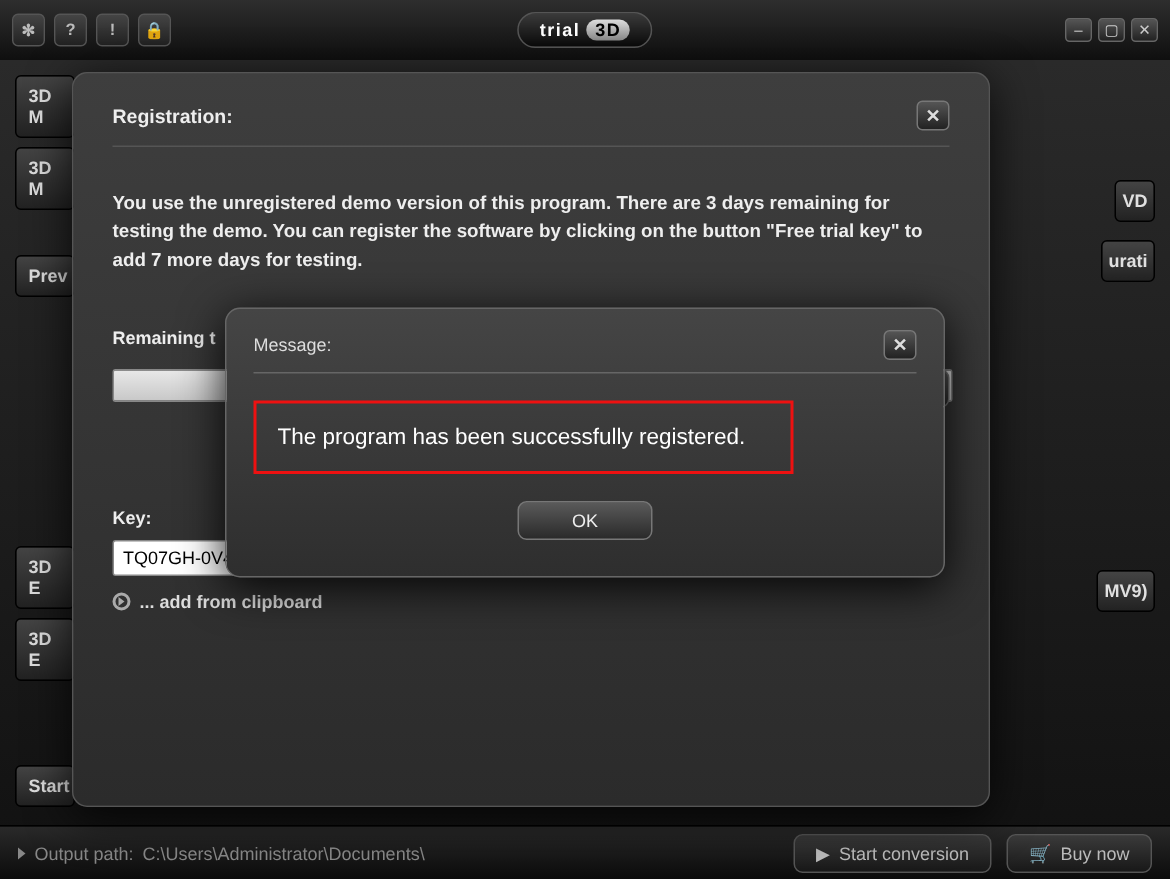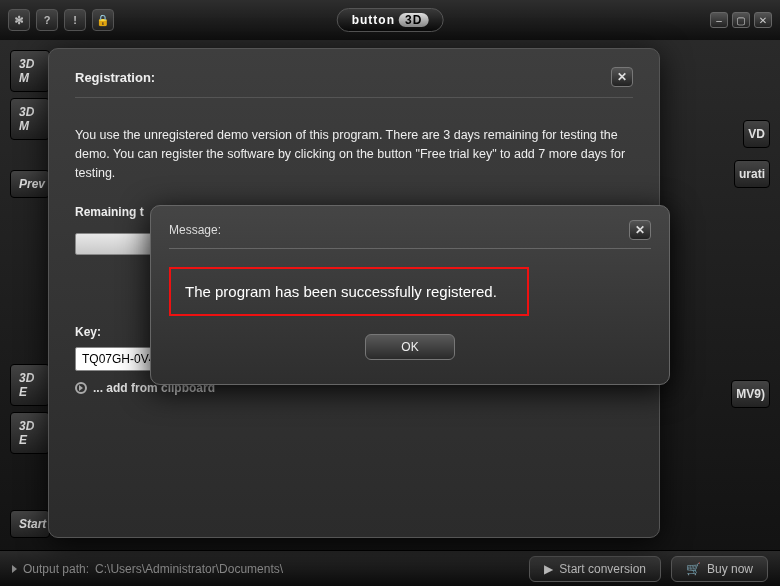--- a/index.html
+++ b/index.html
@@ -27,21 +27,21 @@
     padding: 0 6px; font-weight: bold;
   }
   .win-controls { margin-left: auto; display: flex; gap: 4px; }
   .win-btn {
     width: 18px; height: 16px; background: linear-gradient(#555,#222);
     border: 1px solid #666; border-radius: 3px; display: flex; align-items: center; justify-content: center;
     font-size: 10px; color: #ccc;
   }
 
   .main-body { position: absolute; top: 40px; left: 0; right: 0; bottom: 0; background: linear-gradient(#2a2a2a,#111); }
-  .side-labels { position: absolute; left: 10px; top: 10px; width: 40px; font-style: italic; }
+  .side-labels { position: absolute; left: 10px; top: 10px; width: 40px; }
   .panel-head { background: linear-gradient(#444,#222); border: 1px solid #000; border-radius: 4px; padding: 6px 8px; margin-bottom: 6px; font-weight: bold; color: #ddd; }
   .panel-head.sm { margin-top: 30px; }
   .right-tag { position: absolute; right: 10px; top: 80px; background: linear-gradient(#444,#222); border: 1px solid #000; border-radius: 4px; padding: 6px 4px; font-weight: bold; }
   .right-tag2 { top: 120px; }
   .right-tag3 { top: 340px; }
 
   .footer {
     position: absolute; bottom: 0; left: 0; right: 0; height: 36px;
     background: linear-gradient(#2a2a2a,#0b0b0b); border-top: 1px solid #000;
     display: flex; align-items: center; padding: 0 12px; font-size: 12px; color: #888;
@@ -59,21 +59,21 @@
     background: linear-gradient(#3e3e3e,#2b2b2b); border: 1px solid #555; border-radius: 10px;
     box-shadow: 0 6px 30px rgba(0,0,0,0.8); padding: 18px 26px; color: #eee;
   }
   .reg-title-row { display: flex; align-items: center; margin-bottom: 10px; }
   .reg-title { font-weight: bold; font-size: 13px; flex: 1; }
   .close-btn {
     width: 22px; height: 20px; border-radius: 4px; background: linear-gradient(#555,#222);
     border: 1px solid #777; color: #ddd; display: flex; align-items: center; justify-content: center; font-weight: bold;
   }
   .hr { height: 1px; background: #555; margin: 4px 0 28px 0; }
-  .reg-body-text { font-weight: normal; font-size: 12.5px; line-height: 1.5; margin-bottom: 23px; }
+  .reg-body-text { font-weight: bold; font-size: 12.5px; line-height: 1.5; margin-bottom: 36px; }
   .remaining { font-weight: bold; margin-bottom: 14px; }
   .progress-slot { height: 22px; background: linear-gradient(#e8e8e8,#c8c8c8); border: 1px solid #888; border-radius: 2px; margin-bottom: 18px; width: 560px; }
   .continue { float: right; margin-top: -40px; }
   .btn {
     display: inline-flex; align-items: center; justify-content: center;
     height: 26px; padding: 0 26px; border-radius: 6px;
     background: linear-gradient(#5a5a5a,#2a2a2a); border: 1px solid #777; color: #eee; font-size: 12px;
     min-width: 90px;
   }
   .key-label { font-weight: bold; margin-top: 70px; margin-bottom: 8px; }
@@ -81,21 +81,21 @@
   .key-input {
     flex: 0 0 480px; height: 24px; background: #fff; color: #000; border: 1px solid #888;
     border-radius: 2px; padding: 3px 6px; font-size: 12px;
   }
   .clip-row { margin-top: 10px; font-size: 12px; color: #ddd; display: flex; align-items: center; gap: 6px; font-weight: bold; }
   .clip-icon { width: 12px; height: 12px; border-radius: 50%; border: 2px solid #aaa; display: inline-flex; align-items: center; justify-content: center; }
   .clip-icon::after { content: ""; width: 0; height: 0; border-top: 3px solid transparent; border-bottom: 3px solid transparent; border-left: 4px solid #aaa; }
 
   
   .msg-modal {
-    position: absolute; left: 150px; top: 205px; width: 520px; height: 180px;
+    position: absolute; left: 150px; top: 205px; width: 480px; height: 180px;
     background: linear-gradient(#454545,#2e2e2e); border: 1px solid #666; border-radius: 10px;
     box-shadow: 0 6px 30px rgba(0,0,0,0.9); padding: 14px 18px; z-index: 30;
   }
   .msg-title-row { display: flex; align-items: center; }
   .msg-title { font-size: 12px; color: #ddd; flex: 1; }
   .msg-hr { height: 1px; background: #666; margin: 8px 0 18px 0; }
   .msg-highlight {
     border: 2px solid #e11; padding: 14px 14px; margin-bottom: 18px; width: 360px;
   }
   .msg-text { font-size: 15px; color: #fff; }
@@ -103,21 +103,21 @@
 </style>
 </head>
 <body>
 
 <div class="app-titlebar">
   <div class="tb-btn">✻</div>
   <div class="tb-btn">?</div>
   <div class="tb-btn">!</div>
   <div class="tb-btn">🔒</div>
   <div class="app-logo">
-    <span>button</span>
+    <span>trial</span>
     <span class="logo-badge">3D</span>
   </div>
   <div class="win-controls">
     <div class="win-btn">–</div>
     <div class="win-btn">▢</div>
     <div class="win-btn">✕</div>
   </div>
 </div>
 
 <div class="main-body">

